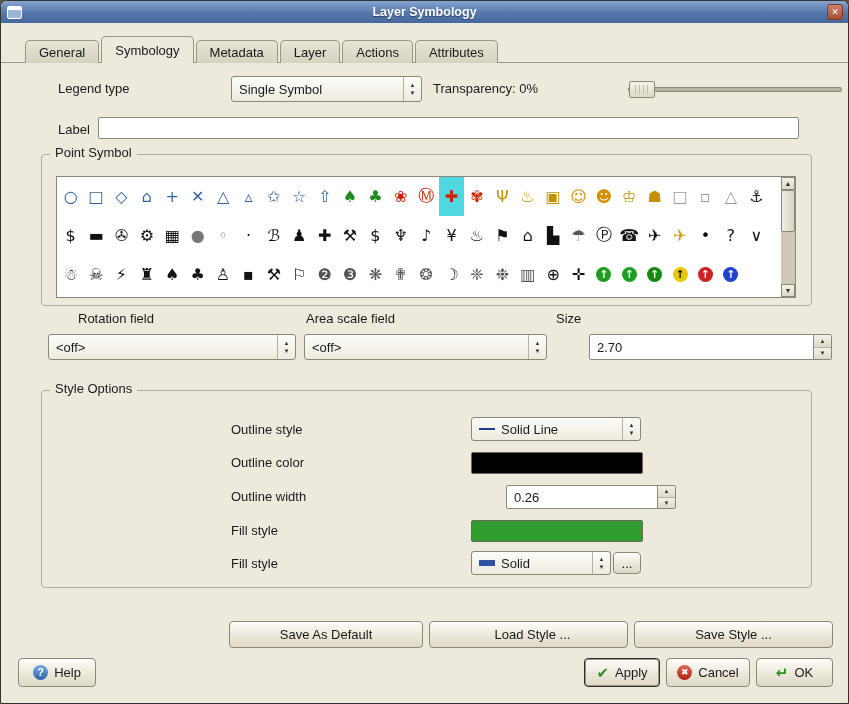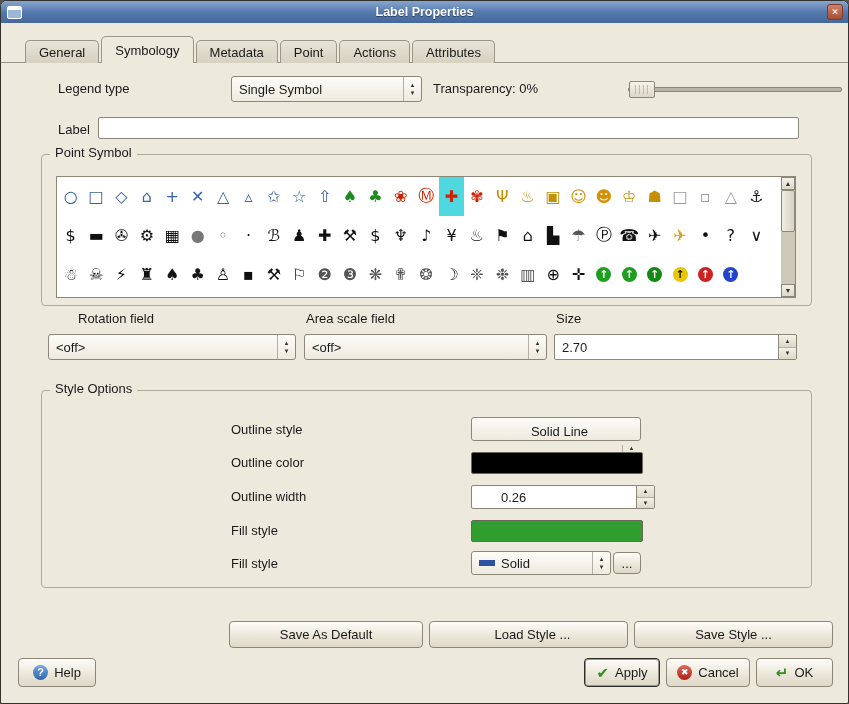--- a/index.html
+++ b/index.html
@@ -21,21 +21,21 @@
   .tab{height:23px;line-height:23px;padding:0 13px;margin-right:2px;background:linear-gradient(#e8e4d7,#d6d1c0);
     border:1px solid #9a9588;border-bottom:none;border-radius:5px 5px 0 0;cursor:pointer;box-sizing:border-box;}
   .tab.active{height:27px;line-height:27px;background:#ede9dd;z-index:3;}
   
   .lbl{position:absolute;white-space:nowrap;}
   .combo{position:absolute;display:flex;align-items:center;box-sizing:border-box;cursor:pointer;
     background:linear-gradient(#fdfcf8,#eeeadf);border:1px solid #8c8779;border-radius:3px;padding-left:7px;gap:6px;}
   .combo .arr{width:17px;height:100%;display:flex;flex-direction:column;align-items:center;justify-content:center;
     gap:2px;font-size:6px;color:#333;border-left:1px solid #b5b0a2;margin-left:auto;}
   .spin{position:absolute;display:flex;align-items:center;box-sizing:border-box;background:#fff;
-    border:1px solid #8c8779;border-radius:2px;}
+    border:1px solid #8c8779;border-radius:2px;margin-left:35px;}
   .spin .val{flex:1;padding-left:7px;}
   .spin .steps{width:17px;height:100%;display:flex;flex-direction:column;border-left:1px solid #8c8779;cursor:pointer;}
   .spin .su,.spin .sd{flex:1;font-size:6px;display:flex;align-items:center;justify-content:center;
     background:linear-gradient(#f4f1e8,#ddd8c8);color:#333;}
   .spin .su{border-bottom:1px solid #b5b0a2;}
   .textfield{position:absolute;background:#fff;border:1px solid #8c8779;border-radius:2px;box-sizing:border-box;
     font:inherit;padding:0 4px;outline:none;}
   .group{position:absolute;border:1px solid #afaa9b;border-radius:4px;}
   .gtitle{position:absolute;top:-10px;left:8px;background:#ede9dd;padding:0 5px;}
   
@@ -76,30 +76,30 @@
   .ic-cancel{width:15px;height:15px;border-radius:50%;background:linear-gradient(#e06a5a,#b01f10);
     color:#fff;font-size:9px;font-weight:bold;line-height:15px;text-align:center;}
 </style>
 </head>
 <body>
 
 <div class="window">
 
   <div class="titlebar">
     <span class="win-icon"></span>
-    <span class="title">Label Properties</span>
+    <span class="title">Layer Symbology</span>
     <span class="close-btn"><span>✕</span></span>
   </div>
 
   <div class="tabline"></div>
   <div class="tabbar">
     <div class="tab">General</div>
     <div class="tab active">Symbology</div>
     <div class="tab">Metadata</div>
-    <div class="tab">Point</div>
+    <div class="tab">Layer</div>
     <div class="tab">Actions</div>
     <div class="tab">Attributes</div>
   </div>
 
   <div class="lbl" style="left:57px;top:80px;">Legend type</div>
   <div class="combo" style="left:230px;top:75px;width:191px;height:26px;">
     <span>Single Symbol</span>
     <span class="arr">
       <span>▲</span>
       <span>▼</span>
@@ -400,34 +400,34 @@
       <span class="su">▲</span>
       <span class="sd">▼</span>
     </span>
   </div>
 
   <div class="group" style="left:40px;top:389px;width:769px;height:196px;">
     <div class="gtitle">Style Options</div>
   </div>
 
   <div class="lbl" style="left:230px;top:421px;">Outline style</div>
-  <div class="combo" style="left:470px;top:416px;width:170px;height:24px;flex-direction:column;">
+  <div class="combo" style="left:470px;top:416px;width:170px;height:24px;">
     <span class="line-thin"></span>
     <span>Solid Line</span>
     <span class="arr">
       <span>▲</span>
       <span>▼</span>
     </span>
   </div>
 
   <div class="lbl" style="left:230px;top:454px;">Outline color</div>
   <div class="swatch" style="left: 470px; top: 451px; width: 170px; height: 20px; background: rgb(0, 0, 0);"></div>
 
   <div class="lbl" style="left:230px;top:488px;">Outline width</div>
-  <div class="spin" style="left:470px;top:484px;width:184px;height:24px;padding-left:22px;">
+  <div class="spin" style="left:470px;top:484px;width:170px;height:24px;">
     <span class="val">0.26</span>
     <span class="steps">
       <span class="su">▲</span>
       <span class="sd">▼</span>
     </span>
   </div>
 
   <div class="lbl" style="left:230px;top:522px;">Fill style</div>
   <div class="swatch" style="left: 470px; top: 519px; width: 170px; height: 20px; background: rgb(47, 158, 47);"></div>
 

